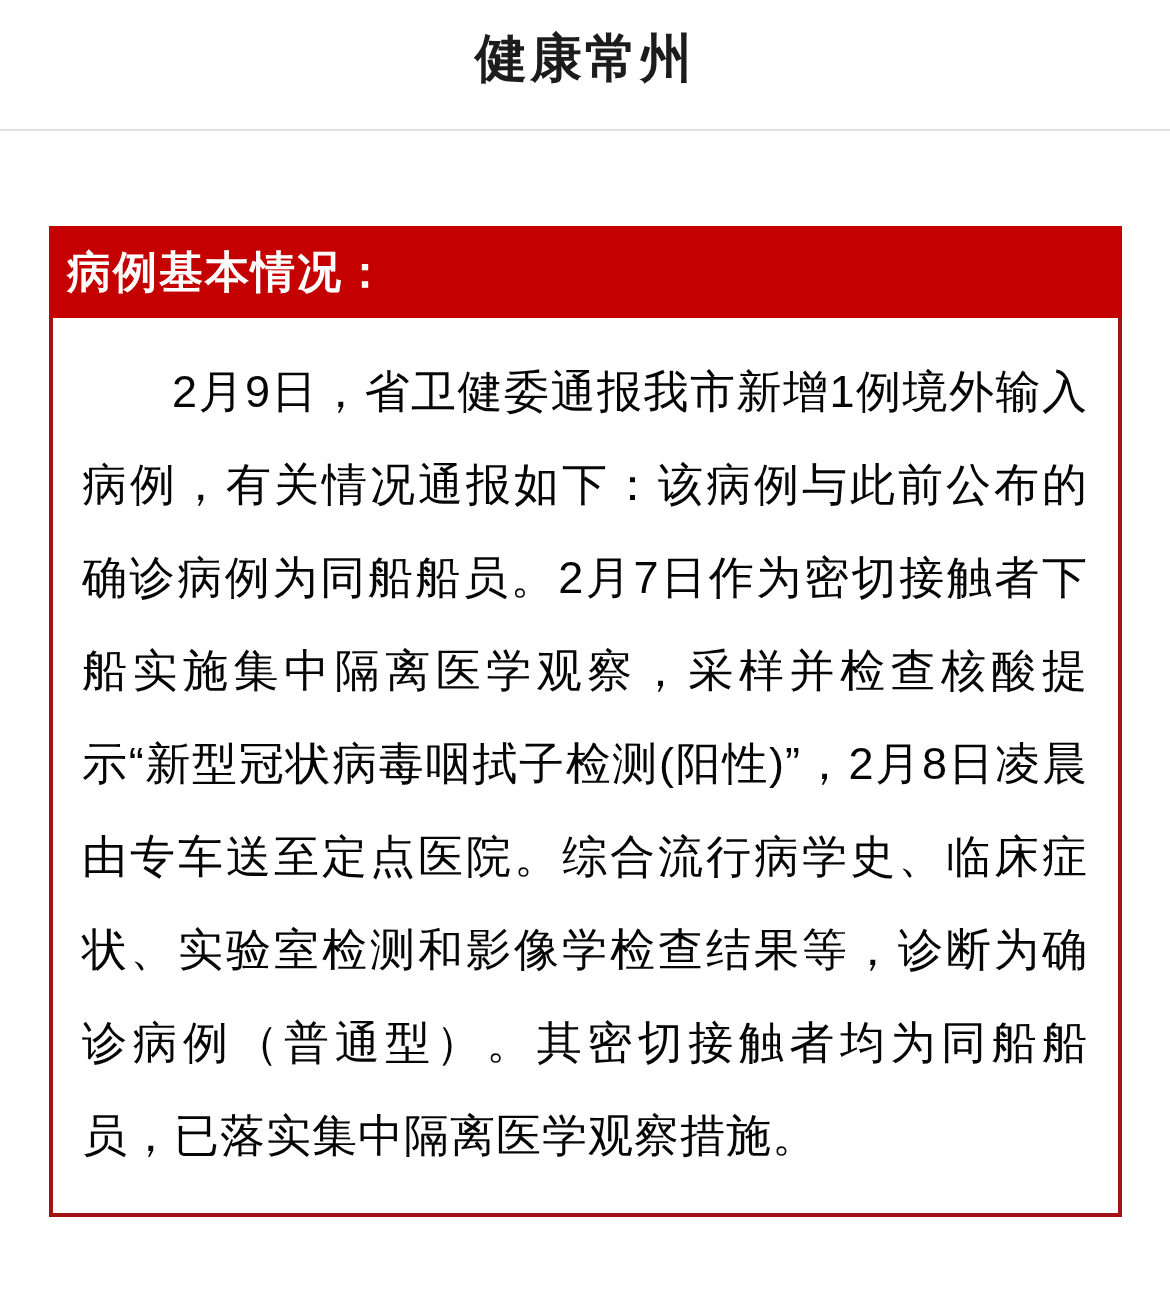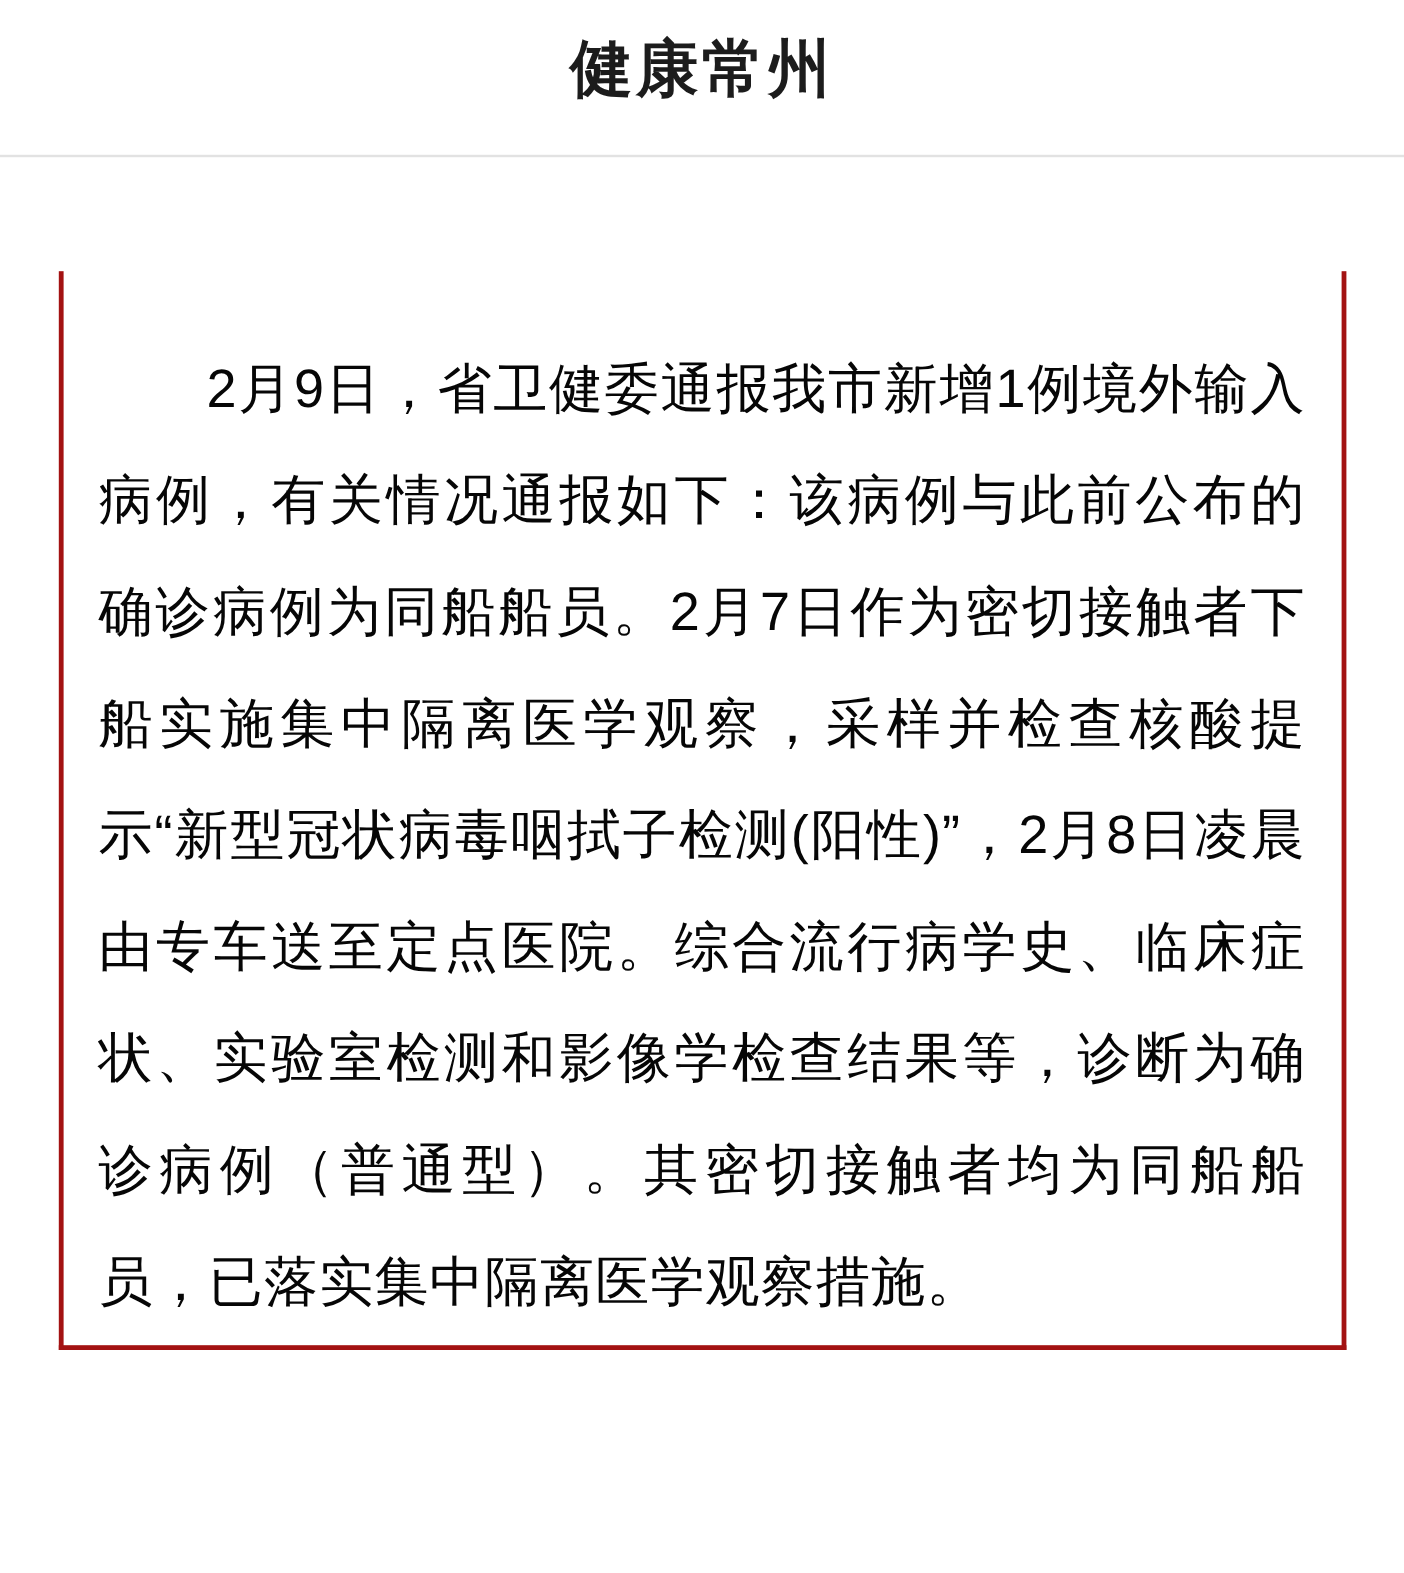--- a/index.html
+++ b/index.html
@@ -43,21 +43,21 @@
     font-size: 44px;
     font-weight: 700;
     letter-spacing: 2px;
   }
   .notice-content {
     box-sizing: border-box;
     background: #ffffff;
     border: 4px solid #a31212;
     border-top: none;
     height: 899px;
-    padding: 51px 30px 0 29px;
+    padding: 27px 30px 0 29px;
     overflow: hidden;
   }
   .notice-text {
     margin: 0;
     font-size: 45px;
     line-height: 93px;
     color: #060606;
     text-align: justify;
     text-indent: 90px;
     letter-spacing: 1px;
@@ -65,18 +65,21 @@
 </style>
 </head>
 <body>
 
 <h1 class="page-title">健康常州</h1>
 
 <hr class="divider">
 
 <div class="notice-box">
 
+  <div class="notice-header">
+    <span class="notice-header-label">病例基本情况：</span>
+  </div>
 
   <div class="notice-content">
     <p class="notice-text">2月9日，省卫健委通报我市新增1例境外输入病例，有关情况通报如下：该病例与此前公布的确诊病例为同船船员。2月7日作为密切接触者下船实施集中隔离医学观察，采样并检查核酸提示“新型冠状病毒咽拭子检测(阳性)”，2月8日凌晨由专车送至定点医院。综合流行病学史、临床症状、实验室检测和影像学检查结果等，诊断为确诊病例（普通型）。其密切接触者均为同船船员，已落实集中隔离医学观察措施。</p>
   </div>
 
 </div>
 
 </body></html>

